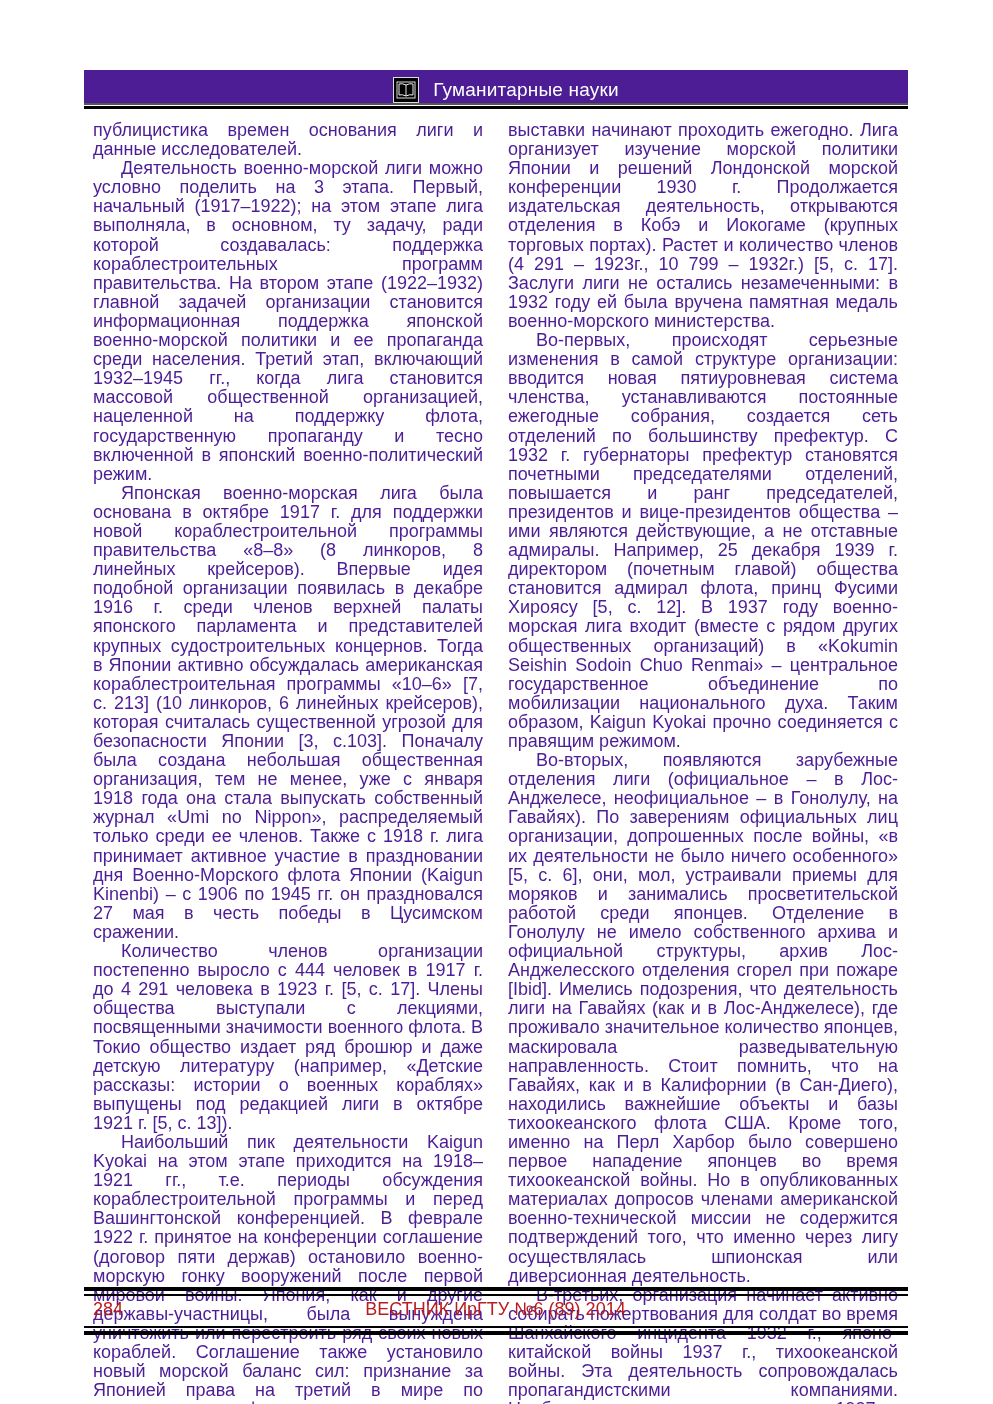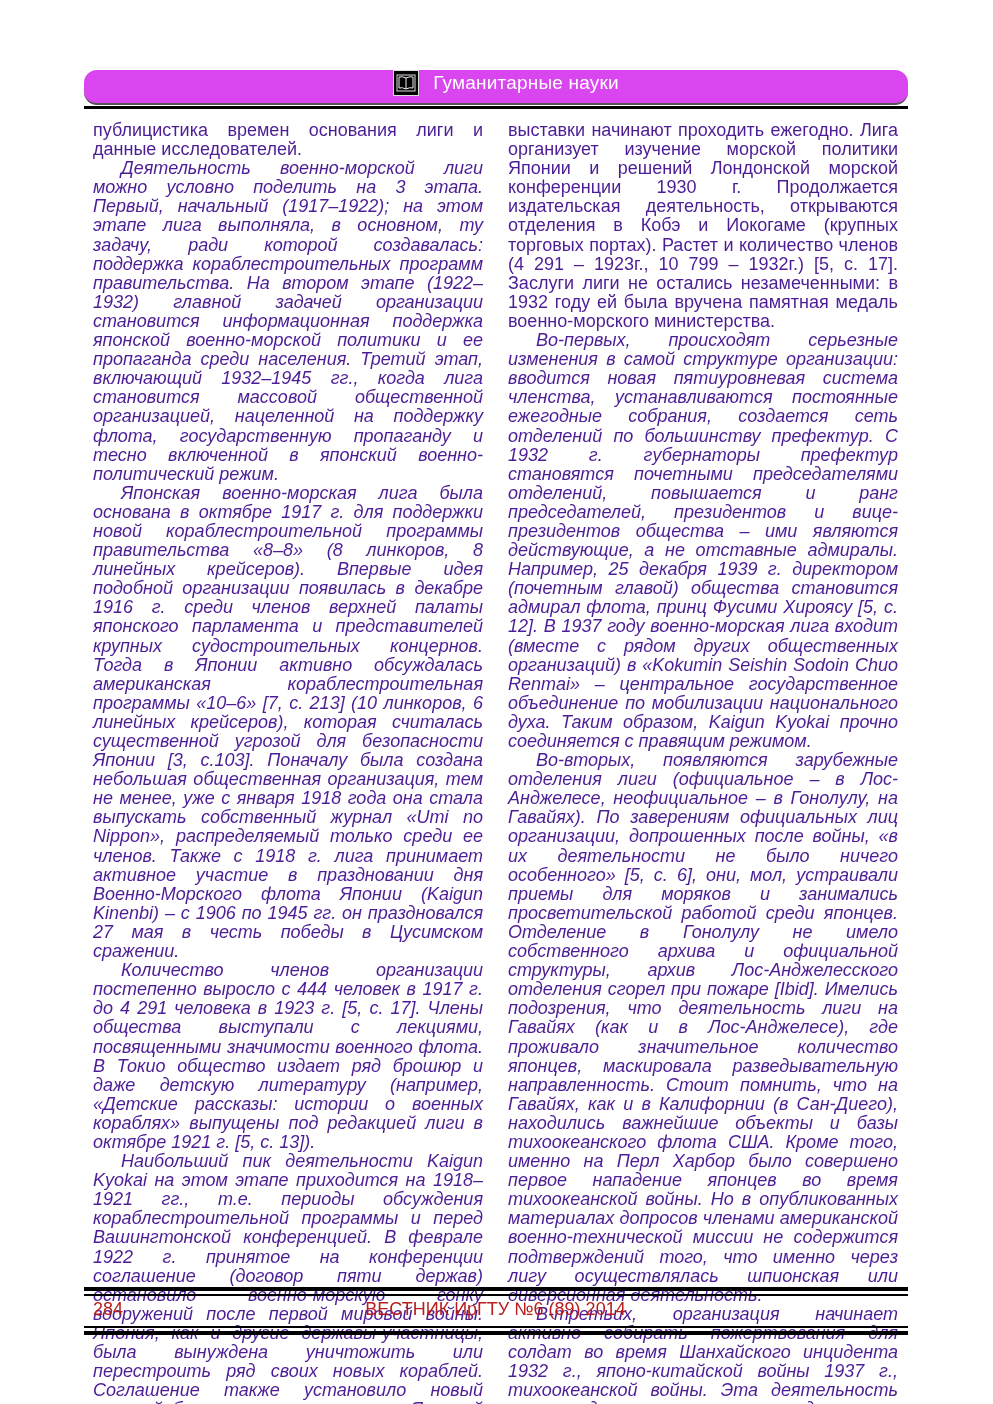--- a/index.html
+++ b/index.html
@@ -1,39 +1,39 @@
 <!DOCTYPE html>
 <html><head>
 <meta charset="utf-8">
 <style>
   html, body { margin: 0; padding: 0; background: #ffffff; }
   body { width: 993px; height: 1404px; position: relative; overflow: hidden; }
   .header-bar {
     position: absolute; left: 84px; top: 70px; width: 824px; height: 33px;
-    background: #d946ef; border-bottom: 2px solid #555;
-    display: flex; align-items: flex-start; justify-content: center; border-radius: 13px;
+    background: #4c1d95; border-bottom: 2px solid #555;
+    display: flex; align-items: flex-end; justify-content: center;
   }
   .header-inner { display: flex; align-items: center; gap: 14px; margin-left: 20px; }
   .book-icon {
     width: 24px; height: 24px; background: #000; border: 1px solid #ddd;
     display: inline-flex; align-items: center; justify-content: center;
   }
   .header-title {
     color: #fff; font-family: "Liberation Sans", sans-serif; font-size: 19px;
     letter-spacing: 0.2px;
   }
   .rule { position: absolute; left: 84px; width: 824px; background: #000; }
   .columns {
     position: absolute; left: 93px; top: 121px; width: 805px;
     display: flex; justify-content: space-between;
   }
   .col { width: 390px; font-family: "Liberation Sans", sans-serif;
     font-size: 18px; line-height: 19.1px; color: #4c1d95; }
   .col p { margin: 0; text-align: justify; hyphens: none; }
-  .col p.ind { text-indent: 28px; font-style: italic; }
+  .col p.ind { text-indent: 28px; }
   .footer {
     position: absolute; left: 93px; top: 1299px; width: 805px; height: 24px;
     font-family: "Liberation Sans", sans-serif; font-size: 18px; color: #b91c1c;
   }
   .page-num { position: absolute; left: 0; top: 0; }
   .journal { position: absolute; left: 0; right: 0; top: 0; text-align: center; }
 </style>
 </head>
 <body>
 

